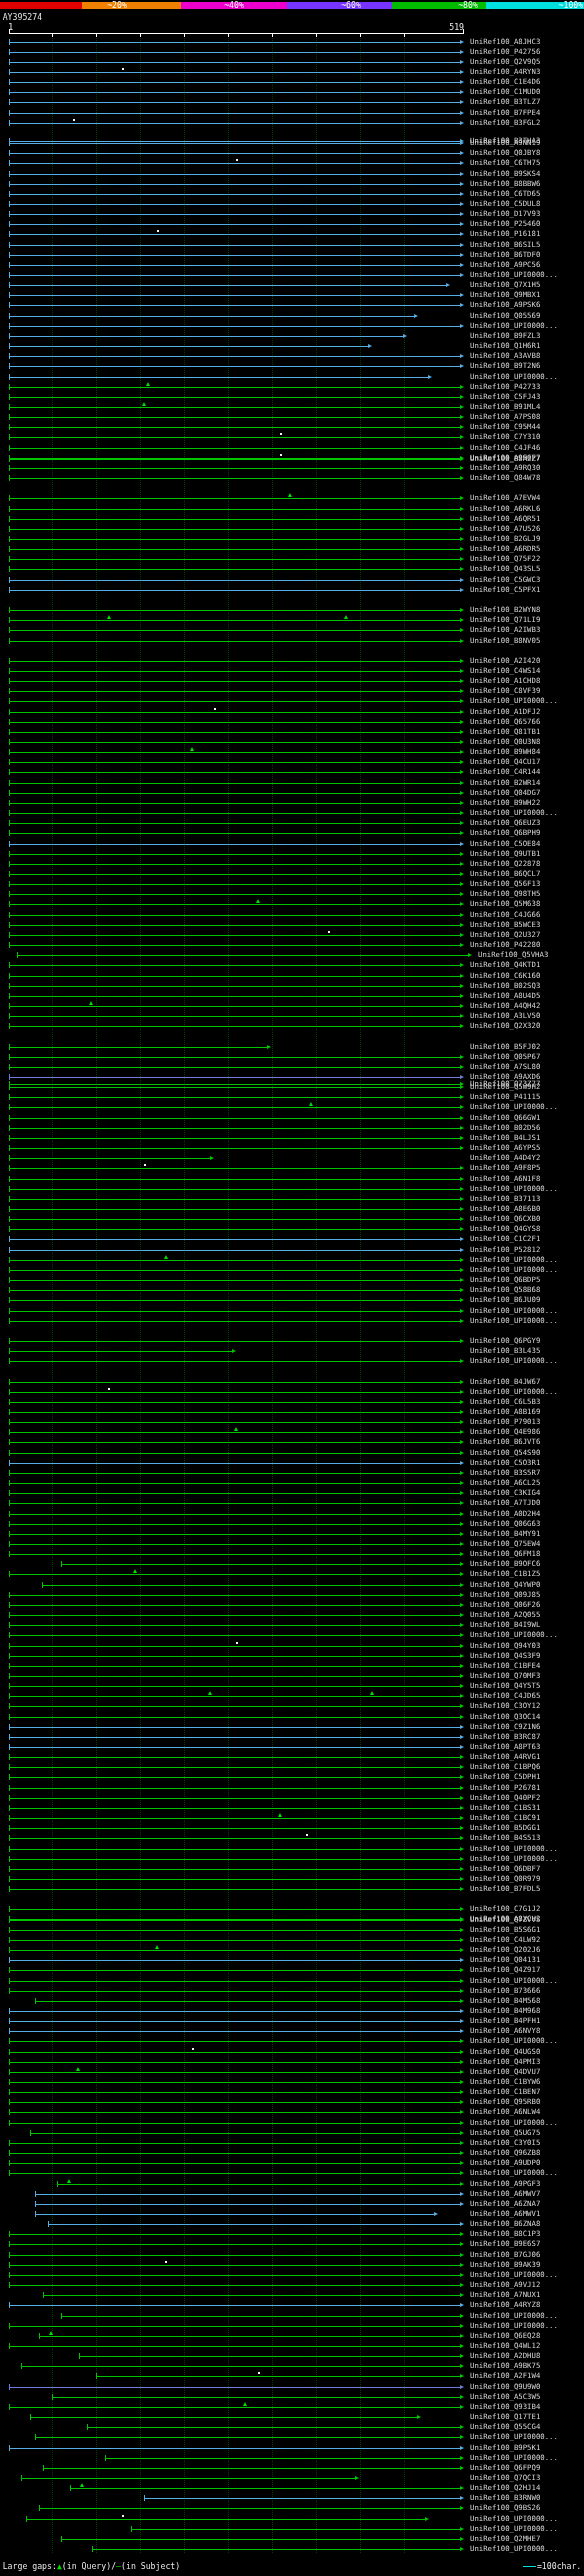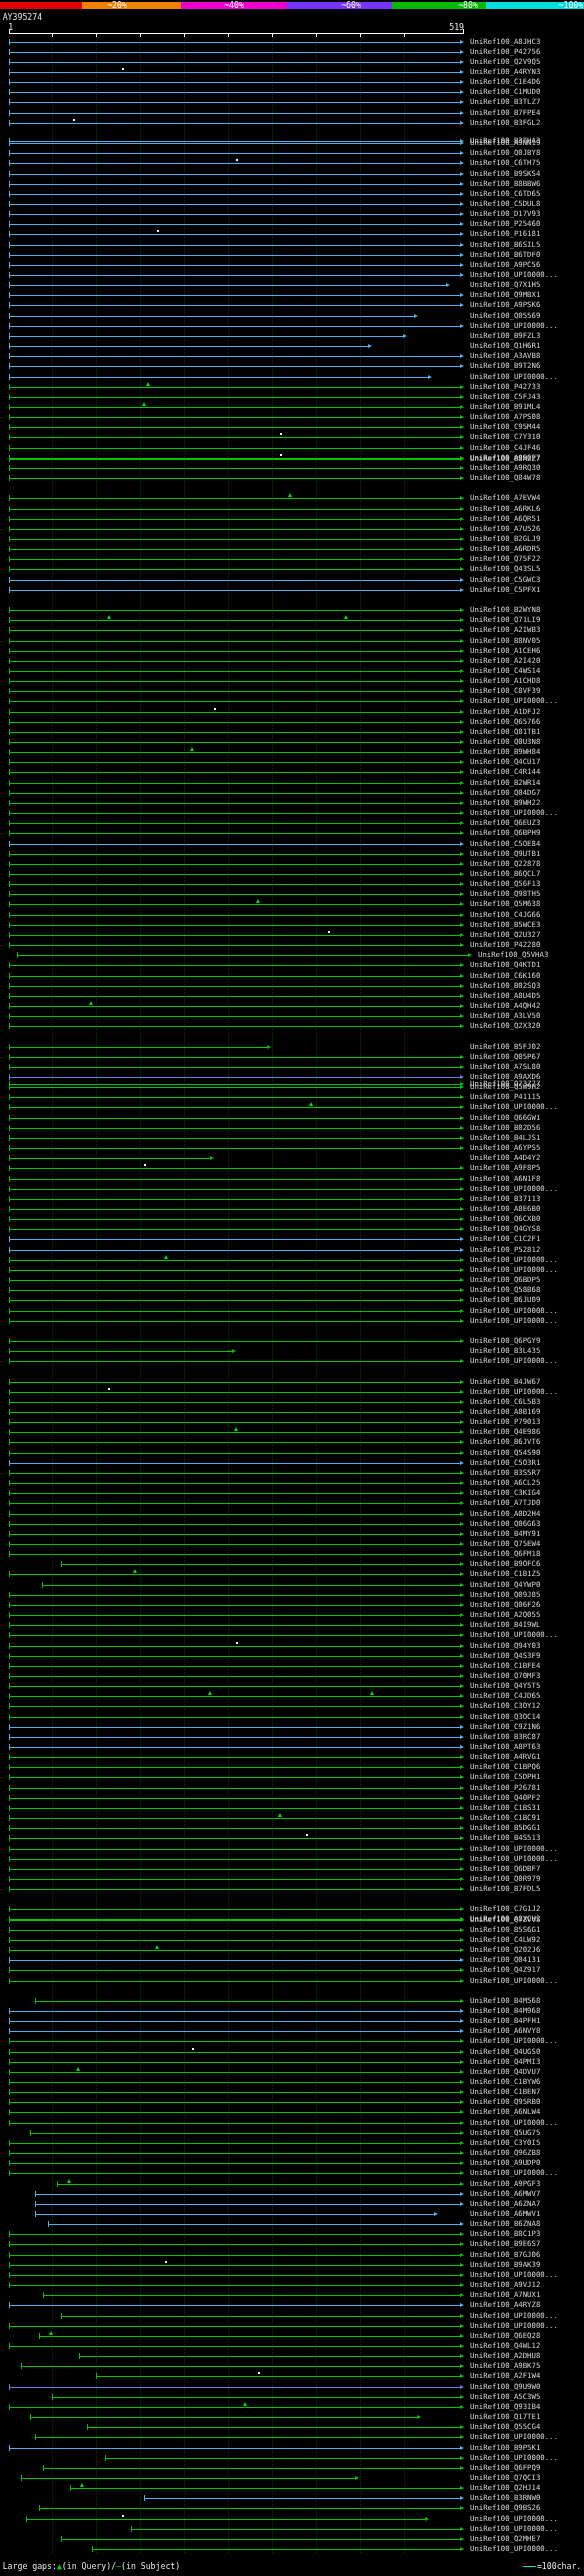--- a/index.html
+++ b/index.html
@@ -449,26 +449,20 @@
         <div class="tick" style="left: 9.1px; background: rgb(0, 196, 0);"></div>
         <div class="arrow" style="left: 460px; border-left: 4.6px solid rgb(0, 196, 0);"></div>
         <div class="lbl">UniRef100_A2IWB3</div>
       </div>
       <div class="hit" title="UniRef100_B8NV05" style="top: 636px;">
         <div class="bar" style="left: 9.1px; width: 451px; background: rgb(0, 196, 0);"></div>
         <div class="tick" style="left: 9.1px; background: rgb(0, 196, 0);"></div>
         <div class="arrow" style="left: 460px; border-left: 4.6px solid rgb(0, 196, 0);"></div>
         <div class="lbl">UniRef100_B8NV05</div>
       </div>
-      <div class="hit" title="UniRef100_A1CEH6" style="top: 646px;">
-        <div class="bar" style="left: 9.1px; width: 451px; background: rgb(0, 196, 0);"></div>
-        <div class="tick" style="left: 9.1px; background: rgb(0, 196, 0);"></div>
-        <div class="arrow" style="left: 460px; border-left: 4.6px solid rgb(0, 196, 0);"></div>
-        <div class="lbl">UniRef100_A1CEH6</div>
-      </div>
       <div class="hit" title="UniRef100_A2I420" style="top: 656px;">
         <div class="bar" style="left: 9.1px; width: 451px; background: rgb(0, 196, 0);"></div>
         <div class="tick" style="left: 9.1px; background: rgb(0, 196, 0);"></div>
         <div class="arrow" style="left: 460px; border-left: 4.6px solid rgb(0, 196, 0);"></div>
         <div class="lbl">UniRef100_A2I420</div>
       </div>
       <div class="hit" title="UniRef100_C4WS14" style="top: 666px;">
         <div class="bar" style="left: 9.1px; width: 451px; background: rgb(0, 196, 0);"></div>
         <div class="tick" style="left: 9.1px; background: rgb(0, 196, 0);"></div>
         <div class="arrow" style="left: 460px; border-left: 4.6px solid rgb(0, 196, 0);"></div>
@@ -1245,20 +1239,26 @@
         <div class="bar" style="left: 9.1px; width: 451px; background: rgb(0, 196, 0);"></div>
         <div class="tick" style="left: 9.1px; background: rgb(0, 196, 0);"></div>
         <div class="arrow" style="left: 460px; border-left: 4.6px solid rgb(0, 196, 0);"></div>
         <div class="lbl">UniRef100_Q4Z917</div>
       </div>
       <div class="hit" title="UniRef100_UPI0000..." style="top: 1976px;">
         <div class="bar" style="left: 9.1px; width: 451px; background: rgb(0, 196, 0);"></div>
         <div class="tick" style="left: 9.1px; background: rgb(0, 196, 0);"></div>
         <div class="arrow" style="left: 460px; border-left: 4.6px solid rgb(0, 196, 0);"></div>
         <div class="lbl">UniRef100_UPI0000...</div>
+      </div>
+      <div class="hit" title="UniRef100_B73666" style="top: 1986px;">
+        <div class="bar" style="left: 9.1px; width: 451px; background: rgb(0, 196, 0);"></div>
+        <div class="tick" style="left: 9.1px; background: rgb(0, 196, 0);"></div>
+        <div class="arrow" style="left: 460px; border-left: 4.6px solid rgb(0, 196, 0);"></div>
+        <div class="lbl">UniRef100_B73666</div>
       </div>
       <div class="hit" title="UniRef100_B4M568" style="top: 1996px;">
         <div class="bar" style="left: 35px; width: 426px; background: rgb(0, 196, 0);"></div>
         <div class="tick" style="left: 35px; background: rgb(0, 196, 0);"></div>
         <div class="arrow" style="left: 460px; border-left: 4.6px solid rgb(0, 196, 0);"></div>
         <div class="lbl">UniRef100_B4M568</div>
       </div>
       <div class="hit" title="UniRef100_B4M968" style="top: 2006px;">
         <div class="bar" style="left: 9.1px; width: 451px; background: rgb(85, 174, 230);"></div>
         <div class="tick" style="left: 9.1px; background: rgb(85, 174, 230);"></div>

